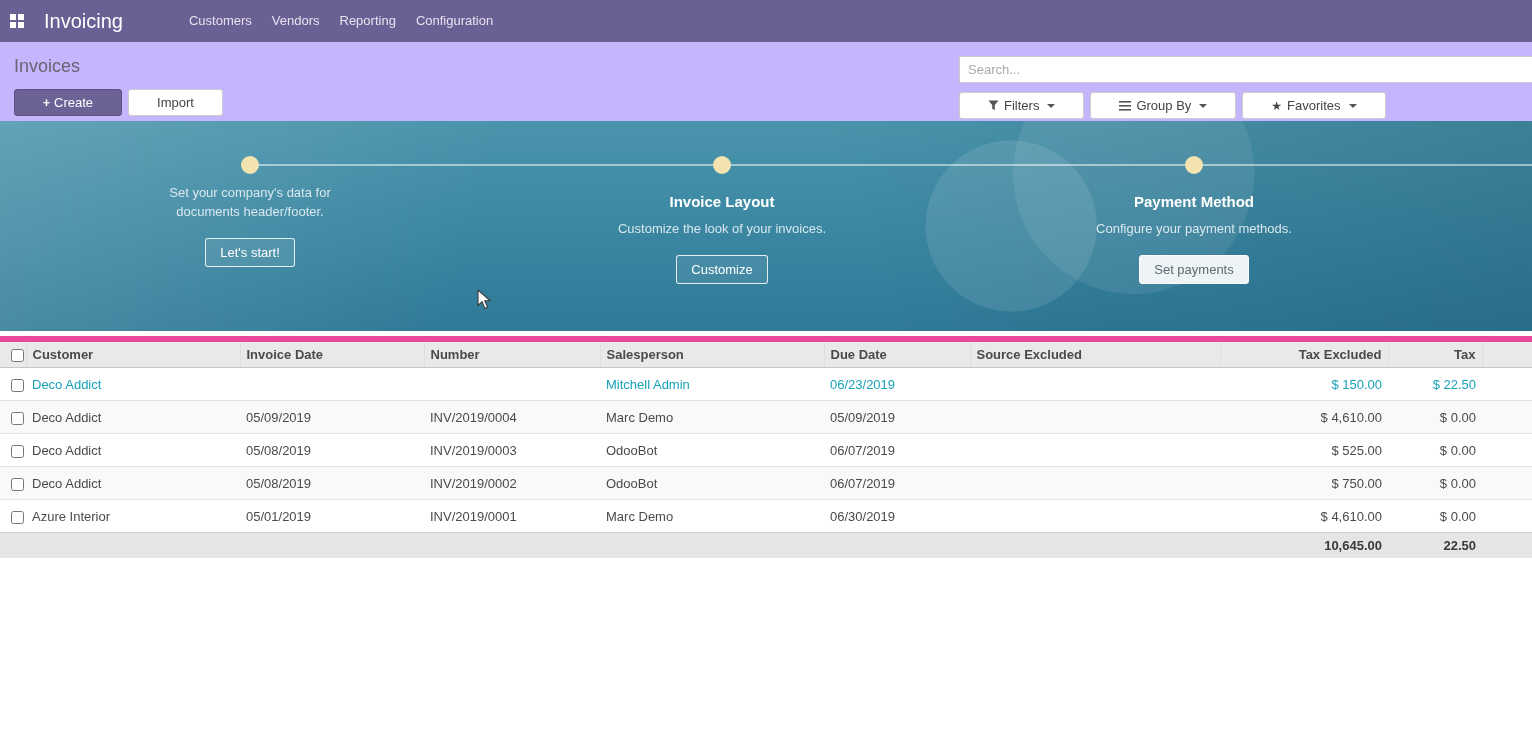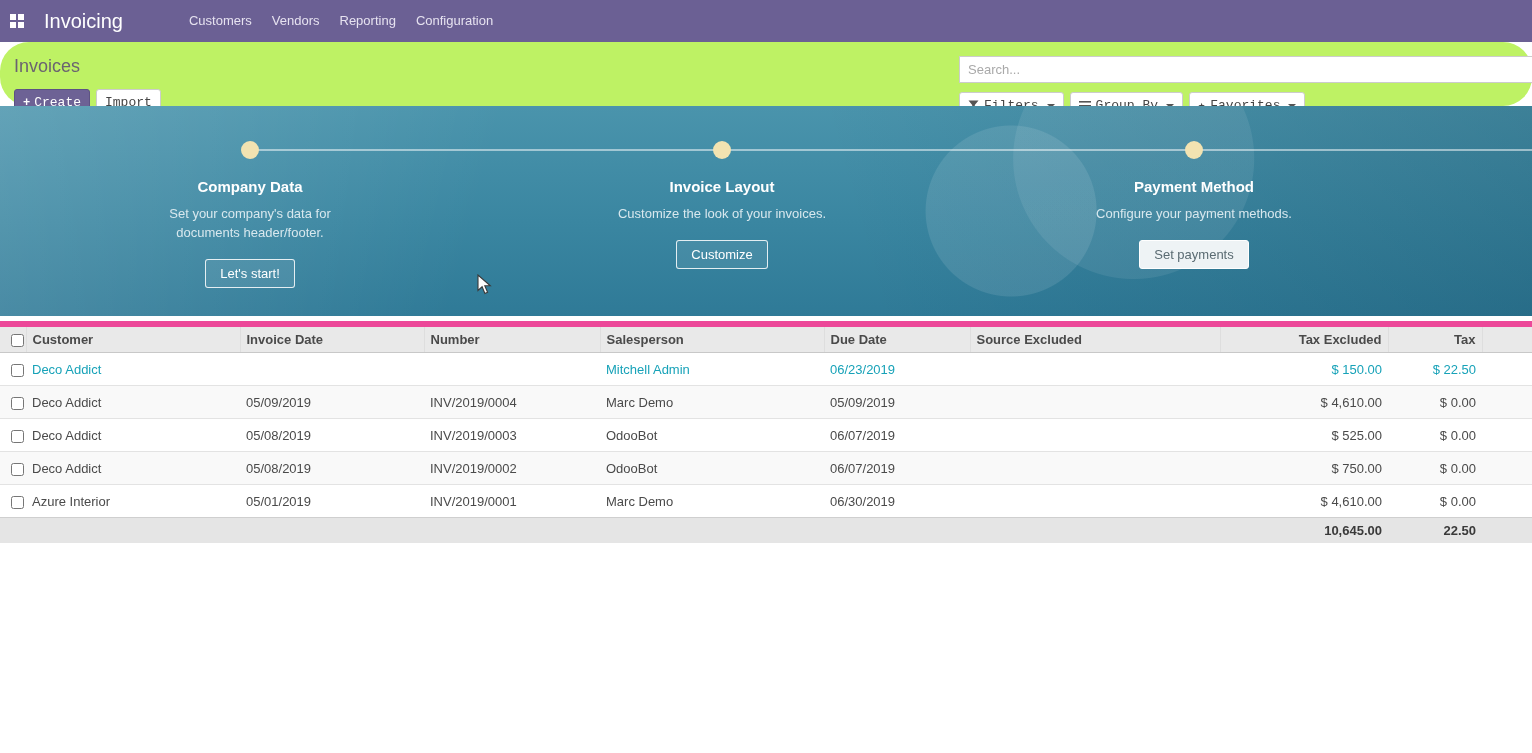--- a/index.html
+++ b/index.html
@@ -10,26 +10,26 @@
   }
 
   
   .navbar { height:42px; background:#6b6094; display:flex; align-items:center; }
   .apps-icon { width:34px; height:42px; display:flex; align-items:center; justify-content:center; cursor:pointer; }
   .app-title { color:#fff; font-size:20px; margin-left:10px; font-weight:400; cursor:pointer; }
   .nav-menu { display:flex; margin-left:56px; height:42px; }
   .nav-item { color:#e6e2f0; font-size:13px; padding:0 10px; line-height:42px; cursor:pointer; }
 
   
-  .control-panel { position:relative; height:64px; background:#bef264;border-radius:29px; }
+  .control-panel { position:relative; height:79px; background:#c4b5fd; }
   .cp-left { padding:14px 0 0 14px; }
   .breadcrumb { font-size:18px; color:#6b6370; }
   .cp-buttons { margin-top:12px; display:flex; gap:6px; }
-  .btn { font-size:13px; padding:5px 8px; border-radius:3px; border:1px solid #ccc;
-         background:#fff; color:#444; cursor:pointer; font-family:Liberation Mono, monospace; }
+  .btn { font-size:13px; padding:5px 28px; border-radius:3px; border:1px solid #ccc;
+         background:#fff; color:#444; cursor:pointer; font-family:Liberation Sans, sans-serif; }
   .btn-primary { background:#6d6295; border-color:#5d5383; color:#fff; }
   .btn-primary .plus { font-weight:bold; margin-right:4px; font-size:12px; }
 
   .cp-right { position:absolute; top:14px; right:0; width:573px; }
   .search-input { width:100%; height:27px; border:1px solid #ccc; border-right:none;
                   padding:0 8px; font-size:13px; font-family:inherit; color:#444; outline:none; }
   .search-input::placeholder { color:#a9a9a9; }
   .filter-row { margin-top:9px; display:flex; gap:6px; }
   .dd-btn { display:inline-flex; align-items:center; gap:5px; }
   .caret { width:0; height:0; border-left:4px solid transparent; border-right:4px solid transparent;
@@ -134,21 +134,20 @@
       </button>
     </div>
   </div>
 </div>
 
 <div class="onboarding">
   <div class="ob-line"></div>
 
   <div class="ob-step s0">
     <div class="ob-dot"></div>
-    <div class="ob-title">Company Data</div>
     <div class="ob-desc">Set your company's data for documents header/footer.</div>
     <button class="ob-btn">Let's start!</button>
   </div>
 
   <div class="ob-step s2">
     <div class="ob-dot"></div>
     <div class="ob-title">Payment Method</div>
     <div class="ob-desc">Configure your payment methods.</div>
     <button class="ob-btn filled">Set payments</button>
   </div>

